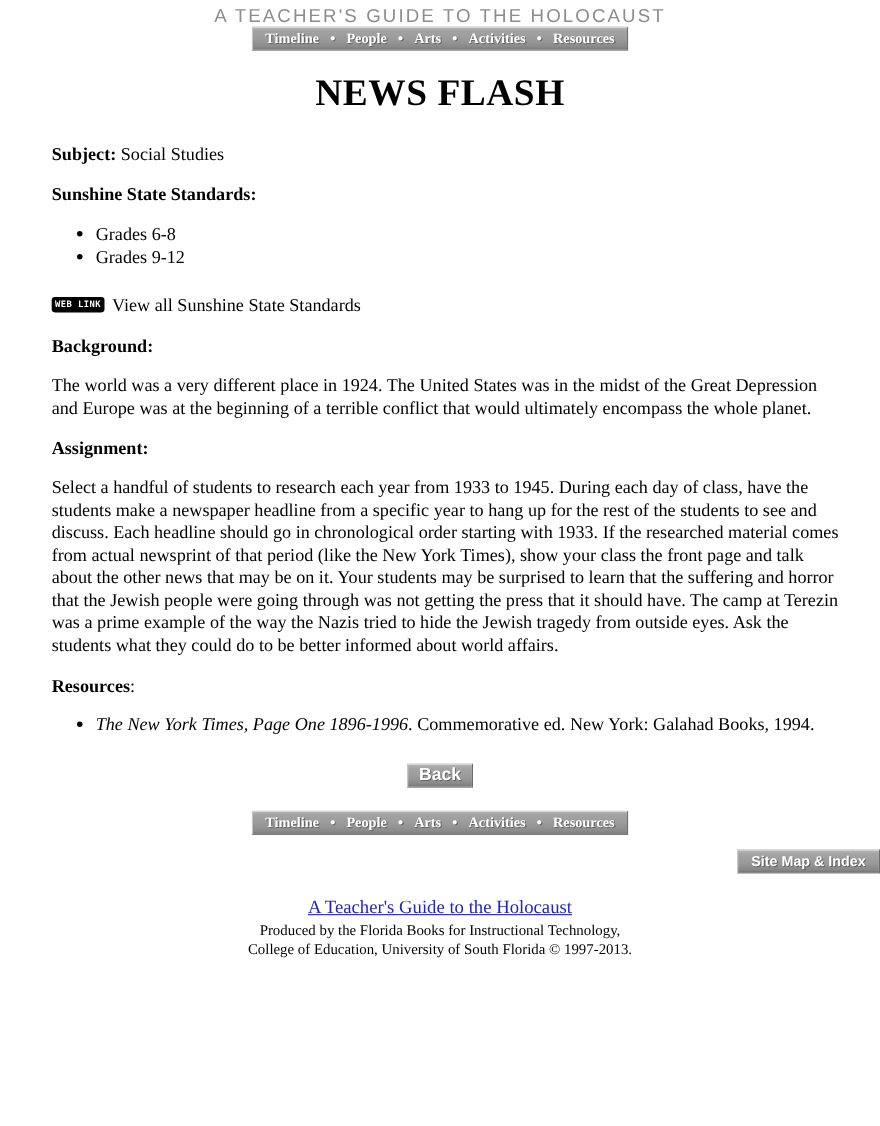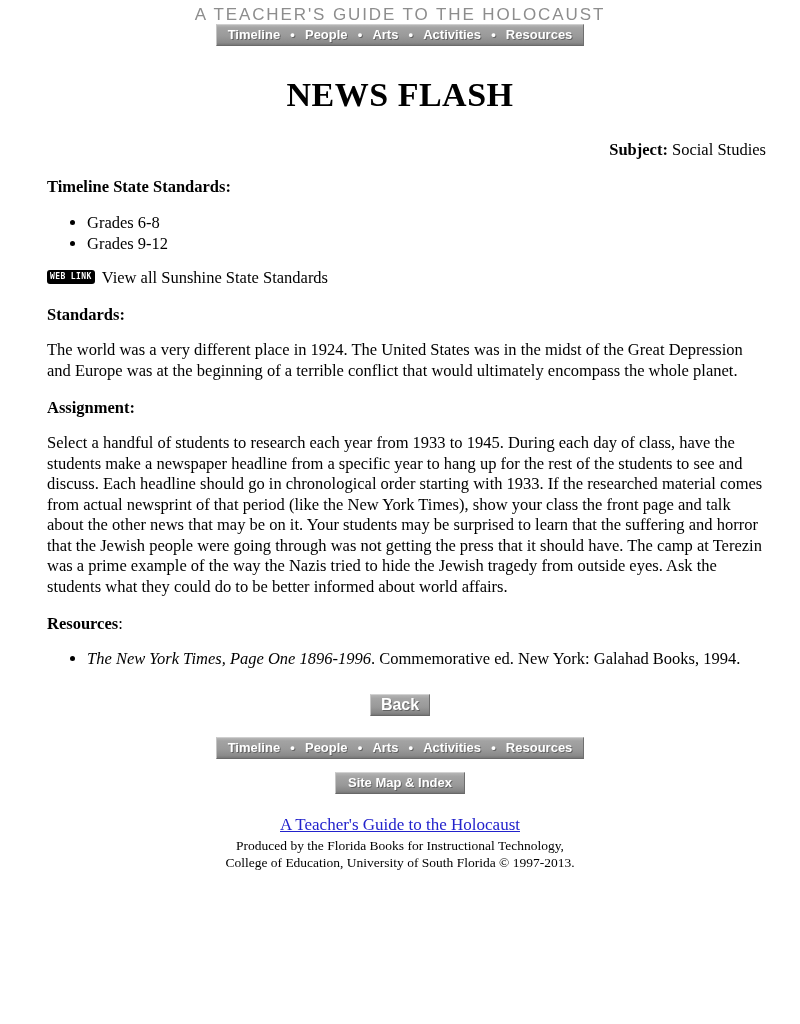--- a/index.html
+++ b/index.html
@@ -37,73 +37,72 @@
     background: linear-gradient(to bottom, #b6b6b6 0%, #a3a3a3 14%, #9a9a9a 55%, #8a8a8a 88%, #777777 100%);
     border-top: 1px solid #cfcfcf;
     border-left: 1px solid #c4c4c4;
     border-right: 1px solid #6f6f6f;
     border-bottom: 1px solid #6a6a6a;
     padding: 2px 11px 3px 11px;
     line-height: 14px;
     white-space: nowrap;
   }
   .navbar .nav-link {
-    font-family: Liberation Sans, sans-serif;
+    font-family: Liberation Serif, serif;
     font-weight: bold;
     font-size: 13px;
     color: #ffffff;
     text-decoration: none;
     text-shadow: 1px 1px 0 rgba(60,60,60,0.55);
   }
   .navbar .nav-sep {
     font-family: "Liberation Sans", "DejaVu Sans", sans-serif;
     font-weight: bold;
     font-size: 13px;
     color: #ffffff;
     padding: 0 6px;
     text-shadow: 1px 1px 0 rgba(60,60,60,0.55);
   }
 
   
   .page-title {
     text-align: center;
     font-size: 34px;
     font-weight: bold;
-    margin: 30px 0 26px 0;
+    margin: 20px 0 26px 0;
     letter-spacing: 0.5px;
   }
 
   
   .content {
     padding: 0 34px 0 47px;
   }
   .field-line {
     margin: 0 0 17px 0;
     line-height: 20px;
-    text-align: right;
   }
   .field-label {
     font-weight: bold;
   }
   .section-head {
     font-weight: bold;
     margin: 0 0 15px 0;
     line-height: 20px;
   }
   .section-head .plain-colon {
     font-weight: normal;
   }
   p.body-text {
     margin: 0 0 17px 0;
     line-height: 20.5px;
     text-align: left;
   }
 
   ul.std-list {
-    margin: 0 0 14px 0;
+    margin: 0 0 24px 0;
     padding-left: 40px;
     list-style-type: disc;
   }
   ul.std-list > li {
     line-height: 21px;
   }
   ul.std-sub {
     margin: 0;
     padding-left: 26px;
     list-style-type: circle;
@@ -172,21 +171,21 @@
   .btn-sitemap {
     font-size: 13px;
     padding: 3px 12px 4px 12px;
   }
 
   .footer-nav-row {
     text-align: center;
     margin-top: 21px;
   }
   .sitemap-row {
-    text-align: center;
+    text-align: right;
     margin-top: 13px;
   }
 
   
   .footer {
     text-align: center;
     margin-top: 20px;
   }
   .footer-link {
     color: #2222cc;
@@ -222,37 +221,37 @@
 <h1 class="page-title">NEWS FLASH</h1>
 
 <div class="content">
 
   <p class="field-line">
     <span class="field-label">Subject:</span>
     <span>Social Studies</span>
   </p>
 
 
-  <p class="section-head">Timeline State Standards:</p>
+  <p class="section-head">Sunshine State Standards:</p>
 
   <ul class="std-list">
     <li>
       <span>Grades 6-8</span>
     </li>
     <li>
       <span>Grades 9-12</span>
     </li>
   </ul>
 
   <div class="weblink-row">
     <span class="weblink-badge">WEB LINK</span>
     <span>View all Sunshine State Standards</span>
   </div>
 
-  <p class="section-head">Standards:</p>
+  <p class="section-head">Background:</p>
   <p class="body-text">The world was a very different place in 1924. The United States was in the midst of the Great Depression and Europe was at the beginning of a terrible conflict that would ultimately encompass the whole planet.</p>
 
   <p class="section-head">Assignment:</p>
   <p class="body-text">Select a handful of students to research each year from 1933 to 1945. During each day of class, have the students make a newspaper headline from a specific year to hang up for the rest of the students to see and discuss. Each headline should go in chronological order starting with 1933. If the researched material comes from actual newsprint of that period (like the New York Times), show your class the front page and talk about the other news that may be on it. Your students may be surprised to learn that the suffering and horror that the Jewish people were going through was not getting the press that it should have. The camp at Terezin was a prime example of the way the Nazis tried to hide the Jewish tragedy from outside eyes. Ask the students what they could do to be better informed about world affairs.</p>
 
   <p class="section-head">
     <span>Resources</span><span class="plain-colon">:</span>
   </p>
 
   <ul class="res-list">

